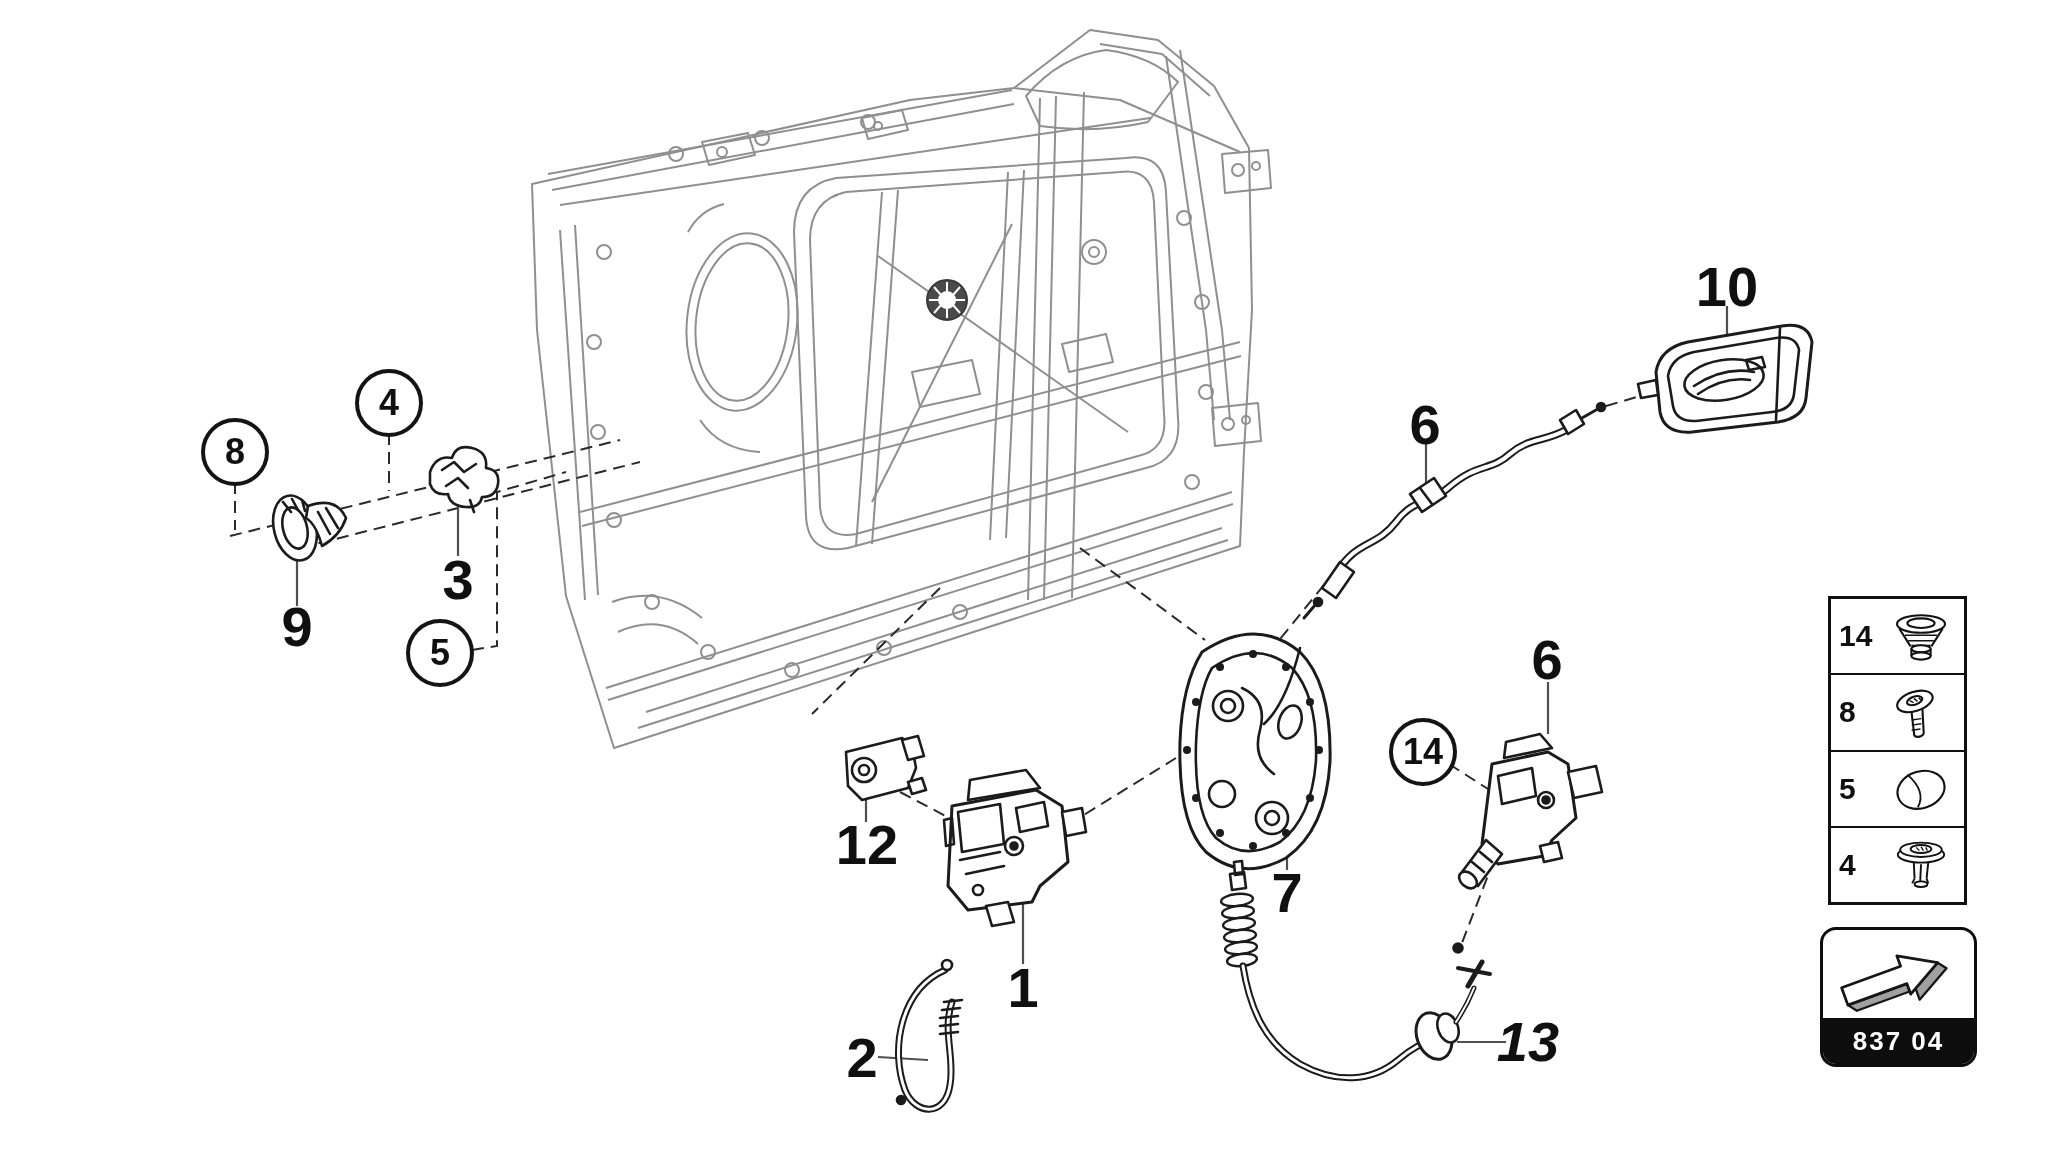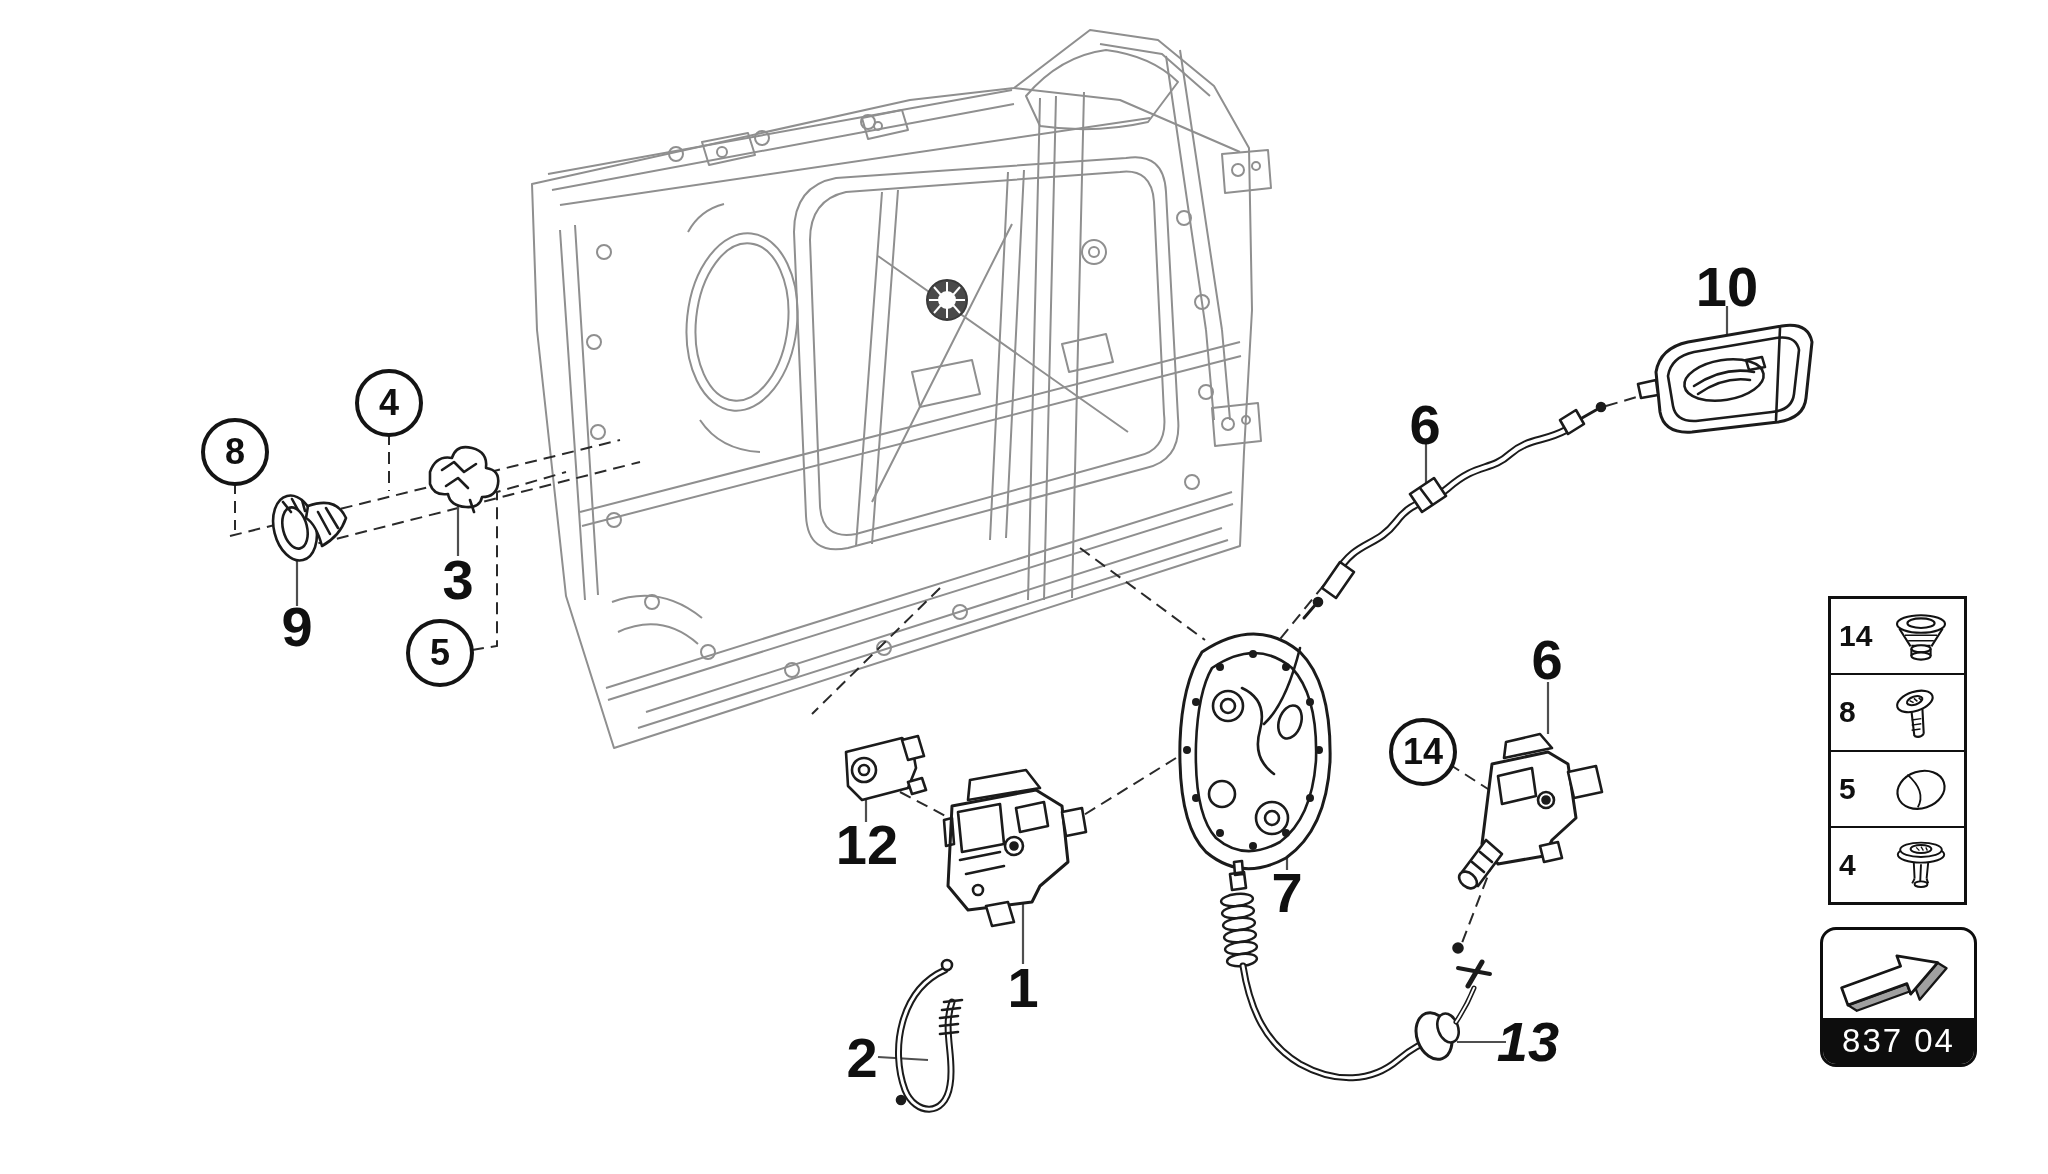--- a/index.html
+++ b/index.html
@@ -17,22 +17,22 @@
       border:3px solid #101010;display:flex;flex-direction:column;box-sizing:border-box;}
   .legend-row{flex:1;display:flex;align-items:center;padding-left:8px;box-sizing:border-box;}
   .legend-row + .legend-row{border-top:2.5px solid #101010;}
   .lnum{font-weight:bold;font-size:30px;color:#101010;width:36px;flex:0 0 auto;}
   .licon{flex:0 0 auto;margin-left:2px;}
   
   .badge{position:absolute;left:1820px;top:927px;width:157px;height:140px;background:#fff;
       border:3px solid #0d0d0d;border-radius:16px;box-sizing:border-box;overflow:hidden;
       display:flex;flex-direction:column;}
   .badge-art{flex:1;display:flex;align-items:center;justify-content:center;}
-  .badge-code{height:46px;flex:0 0 auto;background:#0d0d0d;color:#fff;font-weight:normal;
-      font-size:33px;display:flex;align-items:center;justify-content:center;letter-spacing:2px;}
+  .badge-code{height:46px;flex:0 0 auto;background:#0d0d0d;color:#fff;font-weight:bold;
+      font-size:26px;display:flex;align-items:center;justify-content:center;letter-spacing:2px;}
 </style>
 </head>
 <body>
 
 <svg width="0" height="0" style="position:absolute" aria-hidden="true">
   <defs>
     <symbol id="sym-grommet-clip" viewBox="0 0 110 70">
       <g fill="#fff" stroke="#111" stroke-width="2.6">
         <ellipse cx="55" cy="20" rx="30" ry="11"></ellipse>
         <ellipse cx="55" cy="19" rx="17" ry="6"></ellipse>

